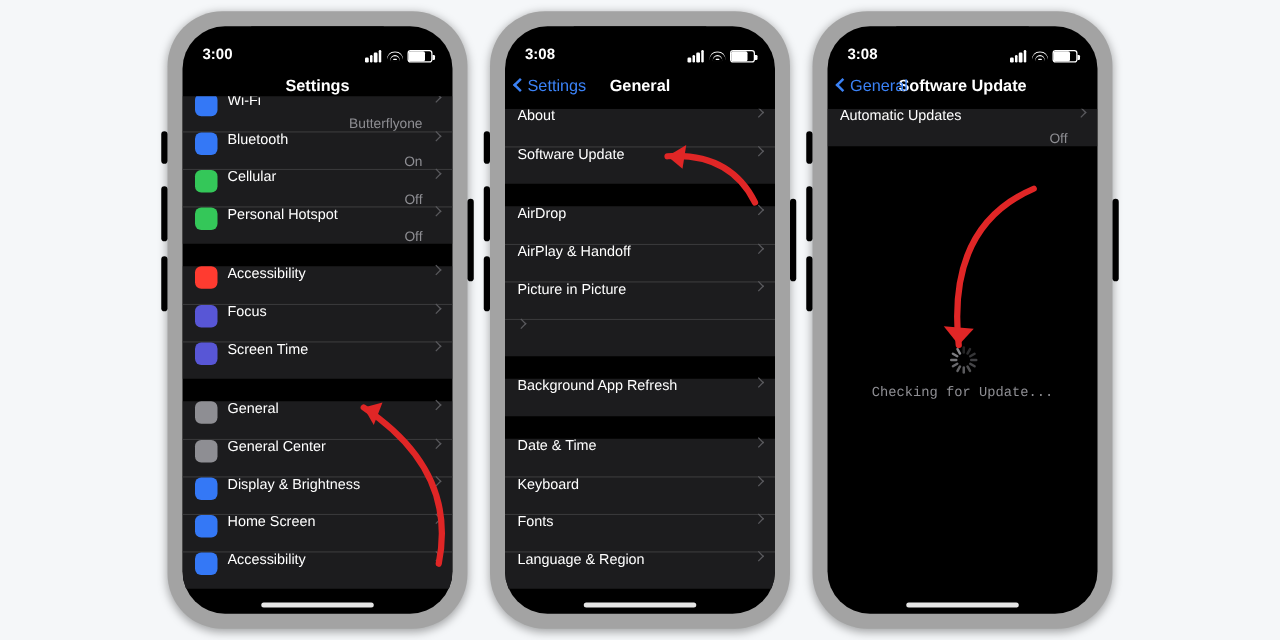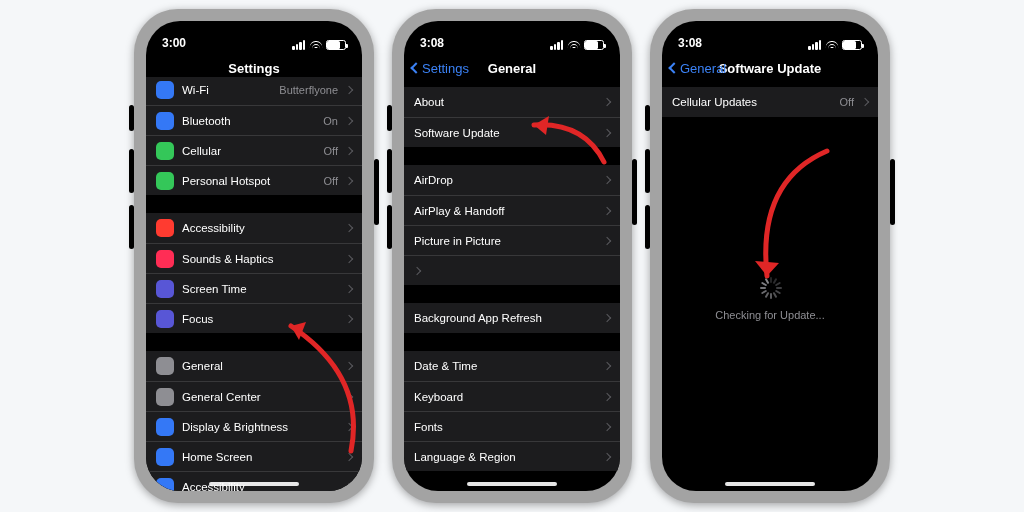--- a/index.html
+++ b/index.html
@@ -81,40 +81,40 @@
   }
   .nav-back{
     position:absolute;left:8px;top:0;height:30px;display:flex;align-items:center;gap:2px;
     color:var(--link);font-weight:500;font-size:13px;
   }
   .chev-back{width:8px;height:8px;border-left:2px solid var(--link);border-bottom:2px solid var(--link);transform:rotate(45deg);}
 
   .content{position:absolute;top:62px;bottom:0;left:0;right:0;overflow:hidden;}
   .group{margin-bottom:var(--group-gap);}
   .row{
-    height:30px;background:var(--row-bg);display:flex;align-items:center;
+    height:30px;background:var(--row-bg);display:flex;align-items:flex-start;
     padding:0 10px;border-top:0.5px solid var(--row-border);gap:8px;
   }
   .group .row:first-child{border-top:none;}
   .row .label{flex:1;font-size:11.5px;white-space:nowrap;overflow:hidden;text-overflow:ellipsis;}
-  .row .value{color:var(--subtext);font-size:11px;}
+  .row .value{color:var(--subtext);font-size:11px;margin-top:18px;}
   .chev-r{width:6px;height:6px;border-top:1.5px solid var(--chev);border-right:1.5px solid var(--chev);transform:rotate(45deg);}
   .ico{width:18px;height:18px;border-radius:5px;display:flex;align-items:center;justify-content:center;font-size:10px;color:#fff;}
   .i-wifi{background:#3478f6}.i-bt{background:#3478f6}.i-cell{background:#34c759}.i-hot{background:#34c759}
   .i-notif{background:#ff3b30}.i-sound{background:#ff2d55}.i-focus{background:#5856d6}.i-st{background:#5856d6}
   .i-gen{background:#8e8e93}.i-cc{background:#8e8e93}.i-disp{background:#3478f6}.i-home{background:#3478f6}
   .i-acc{background:#3478f6}
   .spinner{
     width:22px;height:22px;border-radius:50%;position:relative;margin:0 auto;
   }
   .spinner span{
     position:absolute;left:50%;top:0;width:2px;height:6px;background:#8e8e93;border-radius:1px;
     transform-origin:1px 11px;
   }
-  .check-text{color:var(--subtext);font-size:11px;text-align:center;margin-top:10px;}
+  .check-text{color:var(--subtext);font-size:11px;text-align:center;margin-top:10px;font-family:Liberation Mono, monospace;}
 
   .arrow{position:absolute;pointer-events:none;z-index:20;}
   .arrow path{stroke:var(--arrow);stroke-width:5;fill:none;stroke-linecap:round;}
   .arrow polygon{fill:var(--arrow);}
 </style>
 </head>
 <body>
 
 <div class="phone">
   <div class="btn-side btn-l1"></div>
@@ -171,32 +171,27 @@
             <span class="chev-r"></span>
           </div>
         </div>
         <div class="group">
           <div class="row">
             <div class="ico i-notif"></div>
             <span class="label">Accessibility</span>
             <span class="chev-r"></span>
           </div>
           <div class="row">
-            <div class="ico i-sound"></div>
-            <span class="label">Sounds &amp; Haptics</span>
+            <div class="ico i-focus"></div>
+            <span class="label">Focus</span>
             <span class="chev-r"></span>
           </div>
           <div class="row">
             <div class="ico i-st"></div>
             <span class="label">Screen Time</span>
-            <span class="chev-r"></span>
-          </div>
-          <div class="row">
-            <div class="ico i-focus"></div>
-            <span class="label">Focus</span>
             <span class="chev-r"></span>
           </div>
         </div>
         <div class="group">
           <div class="row">
             <div class="ico i-gen"></div>
             <span class="label">General</span>
             <span class="chev-r"></span>
           </div>
           <div class="row">
@@ -348,21 +343,21 @@
     <div class="navbar">
       <div class="nav-back">
         <span class="chev-back"></span>
         <span>General</span>
       </div>
       <span>Software Update</span>
     </div>
     <div class="content" style="top:66px">
       <div class="group">
         <div class="row">
-          <span class="label">Cellular Updates</span>
+          <span class="label">Automatic Updates</span>
           <span class="value">Off</span>
           <span class="chev-r"></span>
         </div>
       </div>
       <div style="margin-top:160px">
         <div class="spinner" id="spinner">
             <span style="transform: rotate(0deg); opacity: 0.25;"></span>
             <span style="transform: rotate(30deg); opacity: 0.31;"></span>
             <span style="transform: rotate(60deg); opacity: 0.38;"></span>
             <span style="transform: rotate(90deg); opacity: 0.44;"></span>

